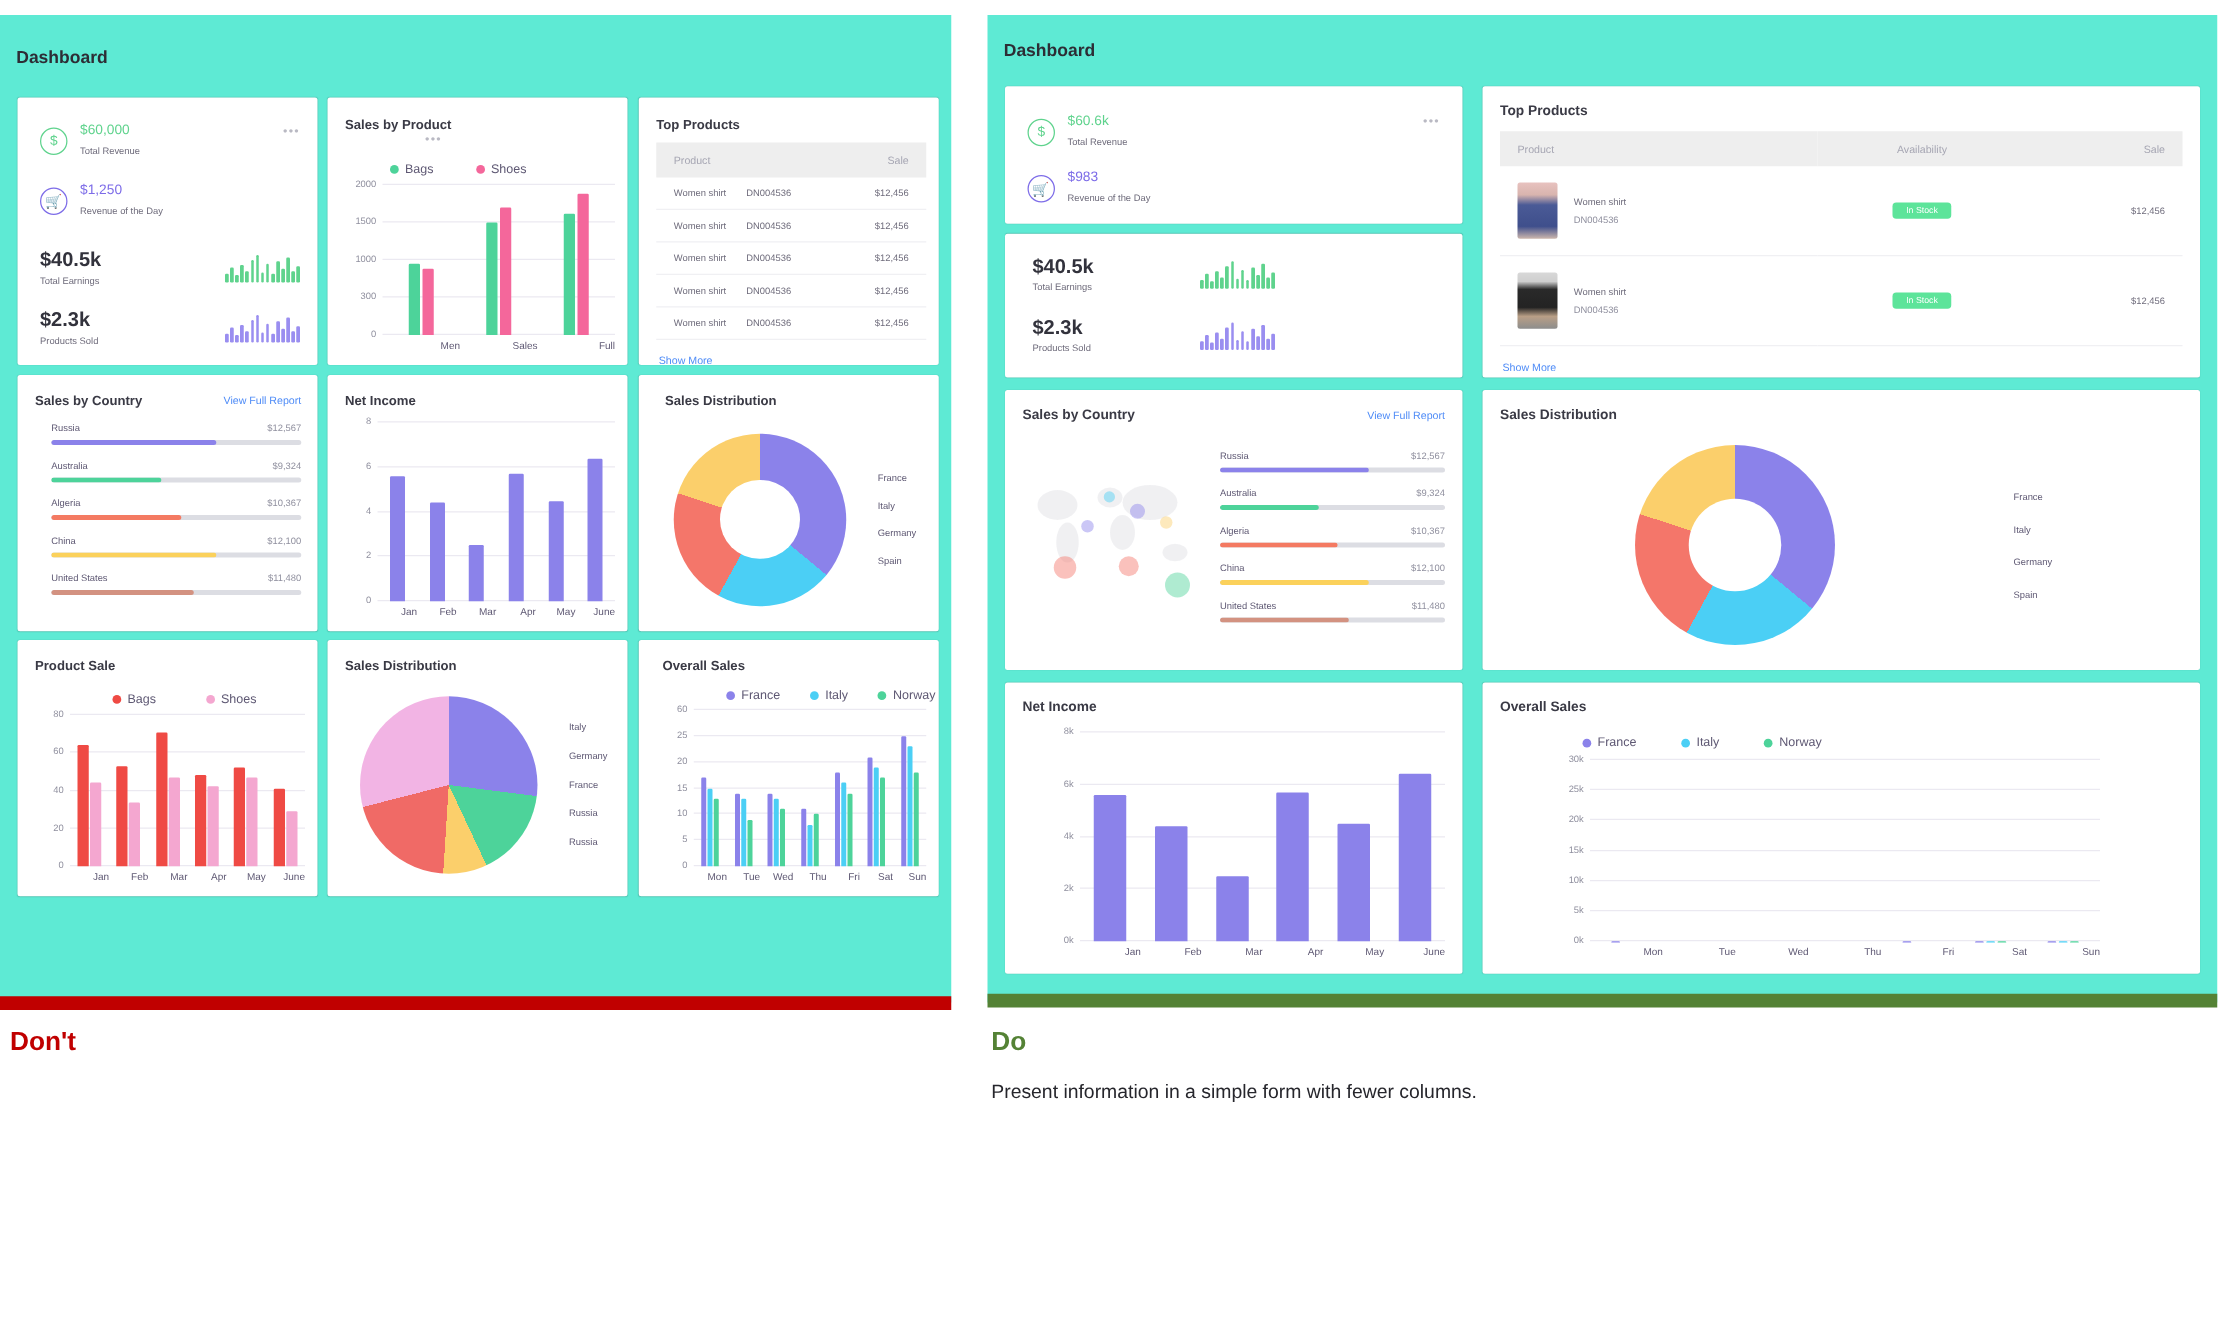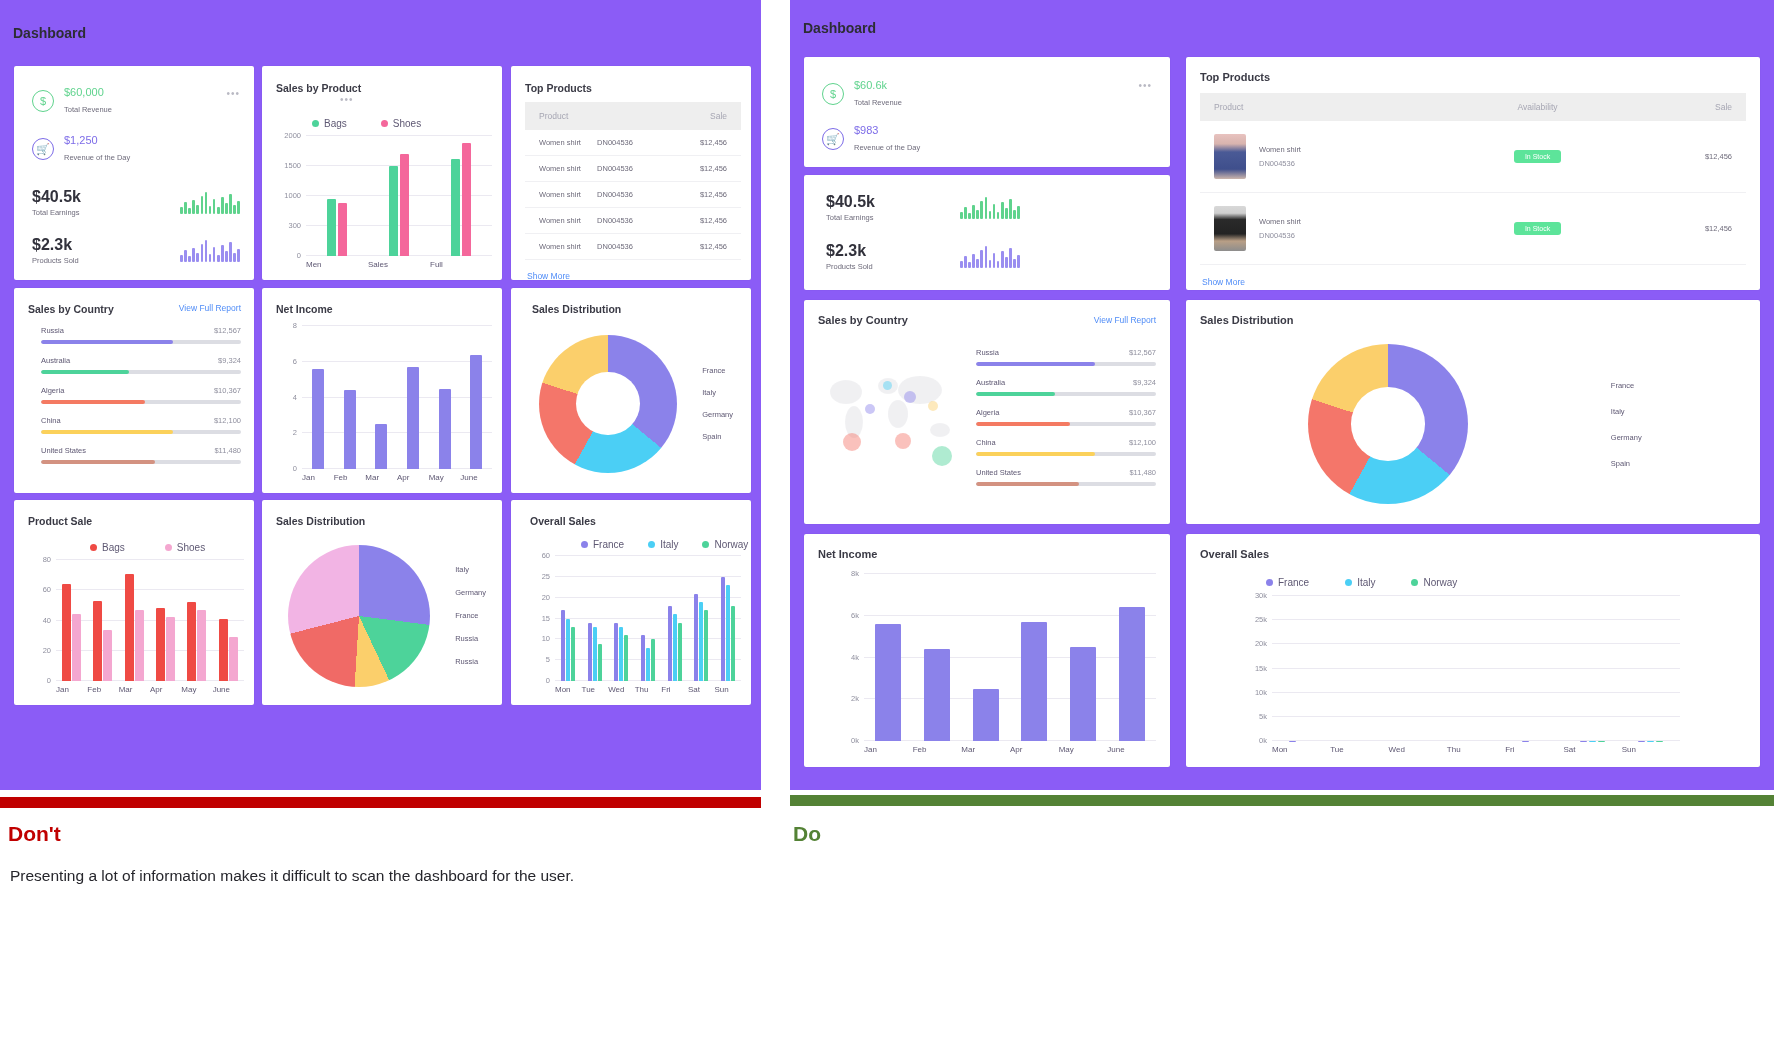--- a/index.html
+++ b/index.html
@@ -5,21 +5,21 @@
   * { box-sizing: border-box; margin: 0; padding: 0; }
   body {
     width: 1774px; height: 1062px;
     font-family: "Liberation Sans", sans-serif;
     background: #ffffff;
     overflow: hidden;
   }
   .page { position: relative; width: 1774px; height: 1062px; }
 
   
-  .panel { position: absolute; background: #8b5cf6; }
+  .panel { position: absolute; background: #5eead4; margin-top: 12px; }
   .panel-left  { left: 0;   top: 0; width: 761px;  height: 790px; }
   .panel-right { left: 790px; top: 0; width: 984px; height: 790px; }
 
   .panel-title { font-size: 14px; font-weight: bold; color: #2d2d35; }
 
   .card {
     position: absolute;
     background: #fff;
     border-radius: 2px;
     box-shadow: 0 0 1px rgba(0,0,0,.18);
@@ -51,21 +51,21 @@
   .legend .it { display: flex; align-items: center; gap: 5px; font-size: 10px; color: #5e5873; }
   .legend .dot { width: 7px; height: 7px; border-radius: 50%; display: block; }
   .legend-v { display: flex; flex-direction: column; gap: 13px; }
   .legend-v .it { display: flex; align-items: center; gap: 6px; font-size: 7.5px; color: #5e5873; }
 
   .plot { position: relative; }
   .gl { position: absolute; left: 0; right: 0; height: 1px; background: #ebe9f1; }
   .ytick { position: absolute; right: 100%; margin-right: 5px; font-size: 7.5px; color: #8f8f9e;
            transform: translateY(-50%); white-space: nowrap; }
   .xlabels { display: flex; font-size: 8px; color: #5e5873; }
-  .xlabels span { flex: 1; text-align: left; }
+  .xlabels span { flex: 1; text-align: right; }
   .bars { position: absolute; left: 0; right: 0; bottom: 0; top: 0; display: flex; }
   .bgrp { flex: 1; display: flex; align-items: flex-end; justify-content: center; gap: 2px; }
   .bgrp i { display: block; border-radius: 1px 1px 0 0; }
 
   
   .ctry { margin-bottom: 12px; }
   .ctry-top { display: flex; justify-content: space-between; align-items: baseline; }
   .ctry-name { font-size: 7.5px; color: #5e5873; }
   .ctry-val { font-size: 7.5px; color: #8f8f9e; }
   .track { margin-top: 5px; height: 4px; border-radius: 3px; background: #dcdde3; overflow: hidden; }
@@ -945,16 +945,16 @@
             <span>Sun</span>
           </div>
         </div>
     </div>
   </div>
 
   <div class="rule" style="left:0;top:797px;width:761px;background:#c00000;"></div>
   <div class="rule" style="left:790px;top:795px;width:984px;background:#548235;"></div>
 
   <div class="cap-title" style="left:8px;top:822px;color:#c00000;">Don't</div>
-  <div class="cap-body" style="left:10px;top:864px;width:710px;">Presenting a lot of information makes it difficult to scan the dashboard for the user.</div>
 
   <div class="cap-title" style="left:793px;top:822px;color:#548235;">Do</div>
+  <div class="cap-body" style="left:793px;top:862px;width:900px;">Present information in a simple form with fewer columns.</div>
 </div>
 
 </body></html>

